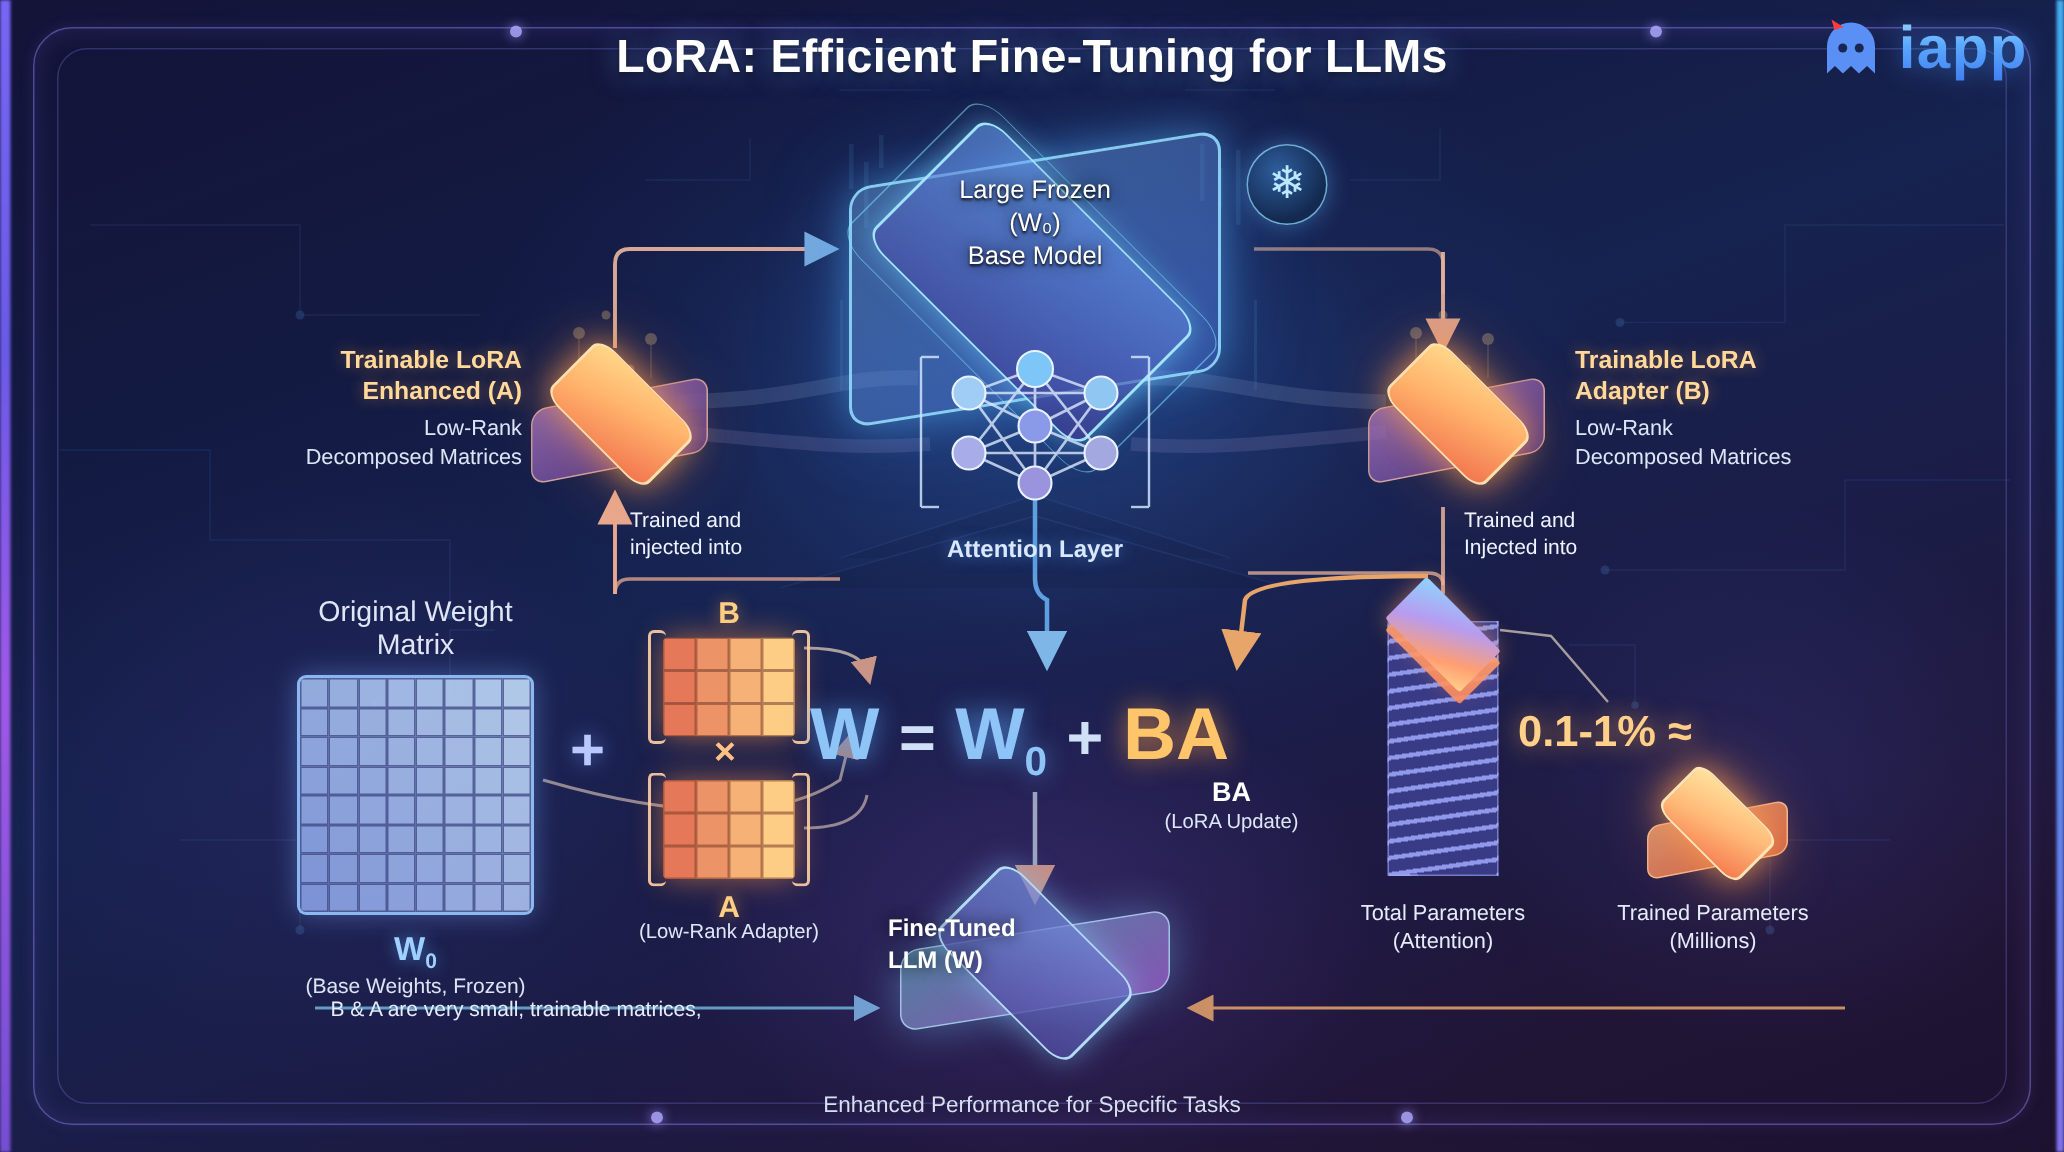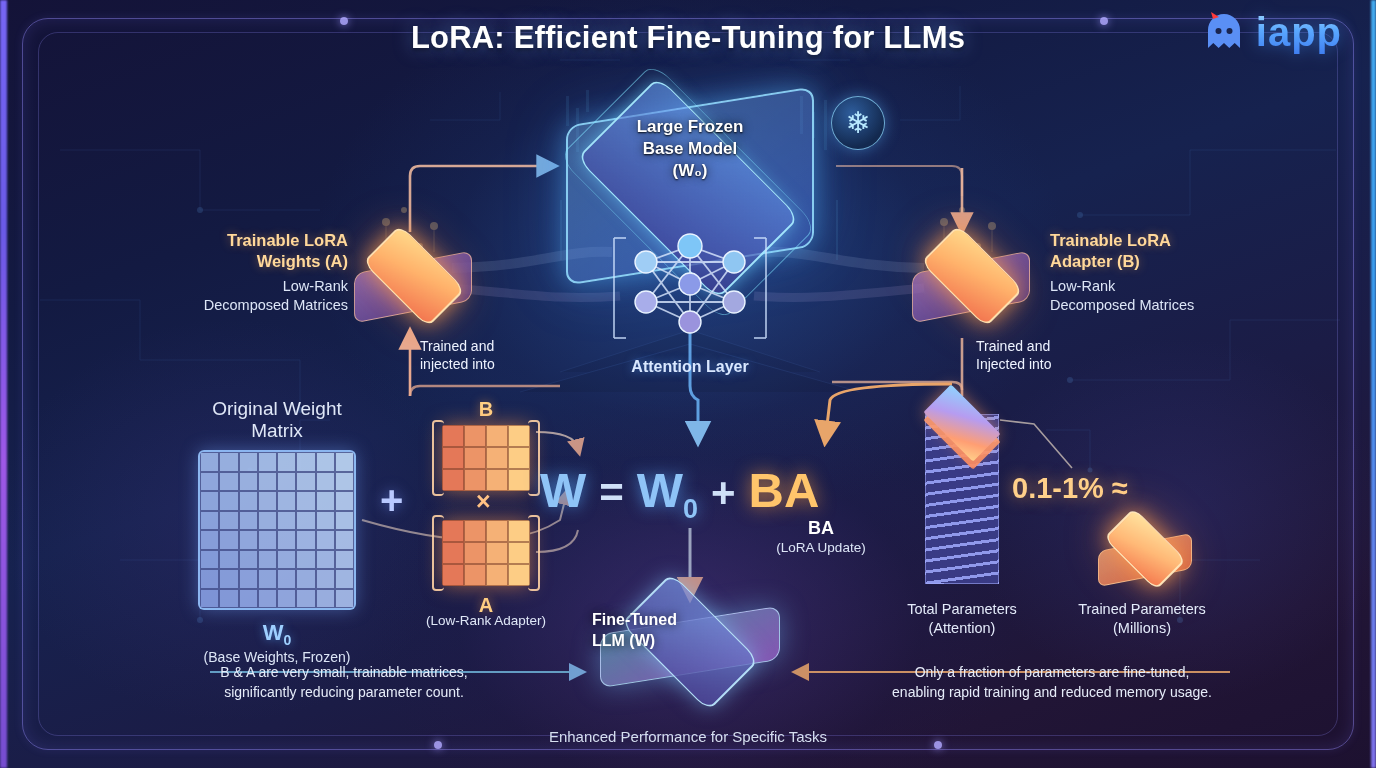--- a/index.html
+++ b/index.html
@@ -53,21 +53,21 @@
     filter:blur(1px); opacity:.9;
   }
   
   .title{
     position:absolute; left:0; right:0; top:20px; text-align:center;
     font-size:31px; font-weight:bold; color:#ffffff; letter-spacing:.2px;
     text-shadow:0 0 18px rgba(120,170,255,.55), 0 2px 4px rgba(0,0,0,.6);
   }
   
   .logo{
-    position:absolute; right:34px; top:10px; display:flex; gap:10px;
+    position:absolute; right:24px; top:10px; display:flex; align-items:center; gap:10px;
   }
   .logo-text{
     font-size:40px; font-weight:bold; letter-spacing:1px;
     background:linear-gradient(180deg,#9fd8ff 0%,#5aa8ff 45%,#3f7df0 100%);
     -webkit-background-clip:text; background-clip:text; color:transparent;
     text-shadow:none; filter:drop-shadow(0 0 8px rgba(70,150,255,.5));
   }
   
   .iso-wrap{ position:absolute; }
   
@@ -89,21 +89,21 @@
     box-shadow:0 0 24px rgba(110,210,255,.55);
   }
   .bm-top2{
     position:absolute; left:44px; top:4px; width:232px; height:232px;
     border:1.6px solid rgba(130,230,255,.55);
     border-radius:22px;
     transform:rotate(45deg) scale(1,.58);
   }
   .bm-text{
     position:absolute; left:0; right:0; top:44px; text-align:center;
-    color:#fff; font-size:17px; font-weight:bold; line-height:1.28;
+    color:#fff; font-size:17px; font-weight:normal; line-height:1.28;
     text-shadow:0 0 10px rgba(0,0,0,.75), 0 1px 2px rgba(0,0,0,.9);
     z-index:5;
   }
   
   #frozen-badge{ position:absolute; left:831px; top:96px; display:flex; align-items:center; gap:14px; }
   .snow-circle{
     width:54px; height:54px; border-radius:50%;
     background:radial-gradient(circle at 38% 32%, #2e5d9c, #13294f 70%);
     border:1.5px solid rgba(140,215,255,.75);
     display:flex; align-items:center; justify-content:center;
@@ -399,37 +399,37 @@
     </svg>
     <div class="logo-text">iapp</div>
   </div>
 
   <div id="base-model" class="iso-wrap">
     <div class="bm-body"></div>
     <div class="bm-top2"></div>
     <div class="bm-top"></div>
     <div class="bm-text">
       <div>Large Frozen</div>
+      <div>(W₀)</div>
       <div>Base Model</div>
-      <div>(W₀)</div>
     </div>
   </div>
 
   <div id="frozen-badge">
     <div class="snow-circle">❄</div>
   </div>
 
   <div id="adapter-a" class="adapter">
     <div class="ad-base"></div>
     <div class="ad-top"></div>
   </div>
   <div class="adapter-label" style="left:128px;top:230px;text-align:right;">
     <div class="adapter-title">
       <div>Trainable LoRA</div>
-      <div>Weights (A)</div>
+      <div>Enhanced (A)</div>
     </div>
     <div class="adapter-sub">
       <div>Low-Rank</div>
       <div>Decomposed Matrices</div>
     </div>
   </div>
   <div class="arrow-label" style="left:420px;top:337px;">
     <div>Trained and</div>
     <div>injected into</div>
   </div>
@@ -652,21 +652,16 @@
     <div class="ft-base"></div>
     <div class="ft-top"></div>
     <div class="ft-text">
       <div>Fine-Tuned</div>
       <div>LLM (W)</div>
     </div>
   </div>
 
   <div id="bcap-left" class="bcap">
     <div>B &amp; A are very small, trainable matrices,</div>
-    <div>significantly reducing parameter count.</div>
-  </div>
-  <div id="bcap-right" class="bcap">
-    <div>Only a fraction of parameters are fine-tuned,</div>
-    <div>enabling rapid training and reduced memory usage.</div>
   </div>
   <div id="bottom-line">Enhanced Performance for Specific Tasks</div>
 
 </div>
 
 </body></html>

